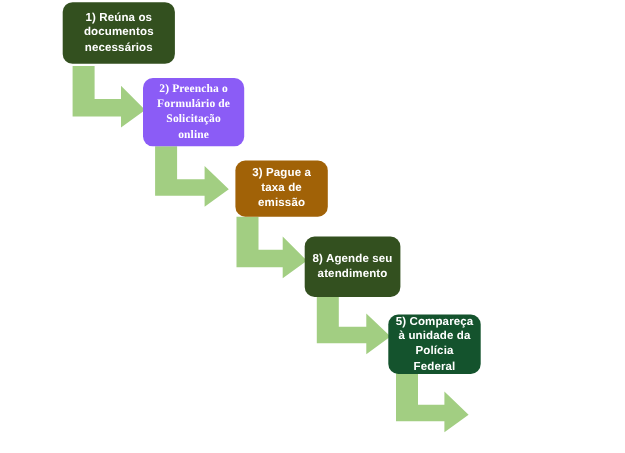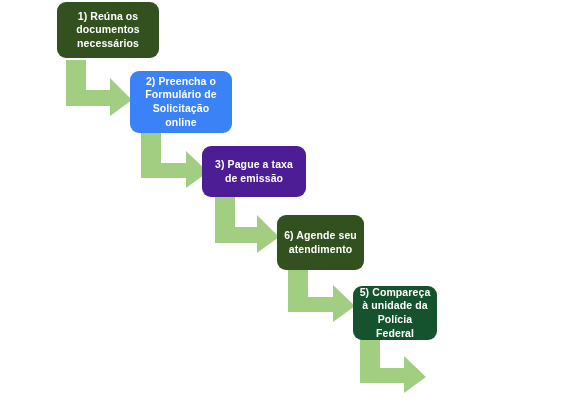--- a/index.html
+++ b/index.html
@@ -70,30 +70,30 @@
   </svg>
 
   <svg class="arrow-svg" viewBox="0 0 66 55" width="66" height="55" style="left: 360px; top: 338px; width: 66px; height: 55px;">
     <path d="M 0,0 L 20,0 L 20,30 L 44,30 L 44,18 L 66,39 L 44,55 L 44,45 L 0,45 Z" fill="#A2CE82"></path>
   </svg>
 
   <div class="node" style="left:57px; top:2px; width:102px; height:56px; background:#33501F; color:#FFFFFF;">
     <span class="node-text">1) Reúna os documentos necessários</span>
   </div>
 
-  <div class="node" style="left:130px; top:71px; width:102px; height:62px; background:#3b82f6; color:#FFFFFF;">
+  <div class="node" style="left:130px; top:71px; width:92px; height:62px; background:#8b5cf6; color:#FFFFFF;font-family:Liberation Serif, serif;">
     <span class="node-text">2) Preencha o Formulário de Solicitação online</span>
   </div>
 
-  <div class="node" style="left:202px; top:146px; width:104px; height:51px; background:#4c1d95; color:#FFFFFF;">
+  <div class="node" style="left:214px; top:146px; width:84px; height:51px; background:#a16207; color:#FFFFFF;">
     <span class="node-text">3) Pague a taxa de emissão</span>
   </div>
 
   <div class="node" style="left:277px; top:215px; width:87px; height:55px; background:#33501F; color:#FFFFFF;">
-    <span class="node-text">6) Agende seu atendimento</span>
+    <span class="node-text">8) Agende seu atendimento</span>
   </div>
 
   <div class="node" style="left:353px; top:286px; width:84px; height:54px; background:#14532d; color:#FFFFFF;">
     <span class="node-text">5) Compareça à unidade da Polícia Federal</span>
   </div>
 
 
 </div>
 
 </body></html>

